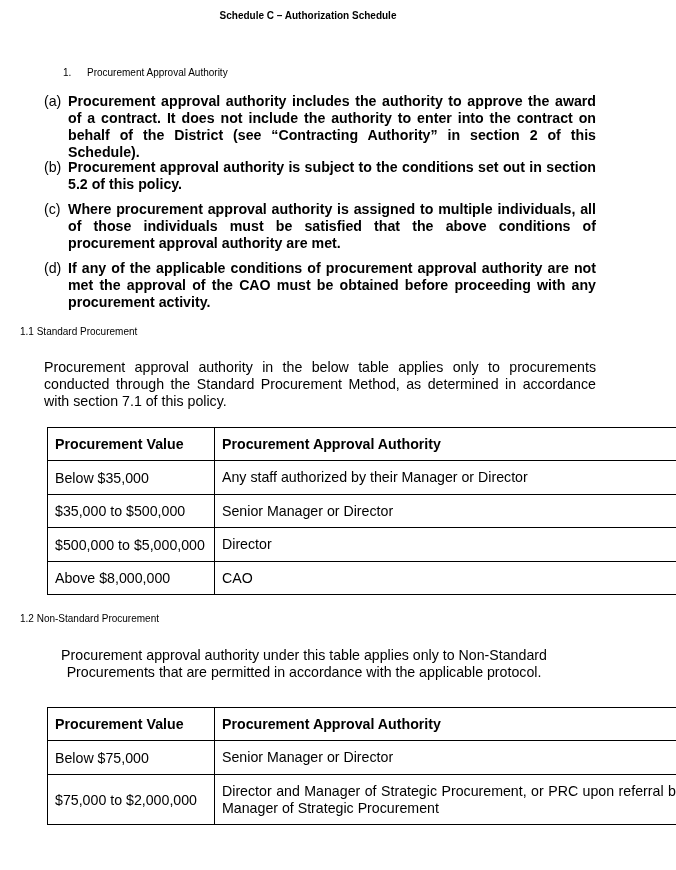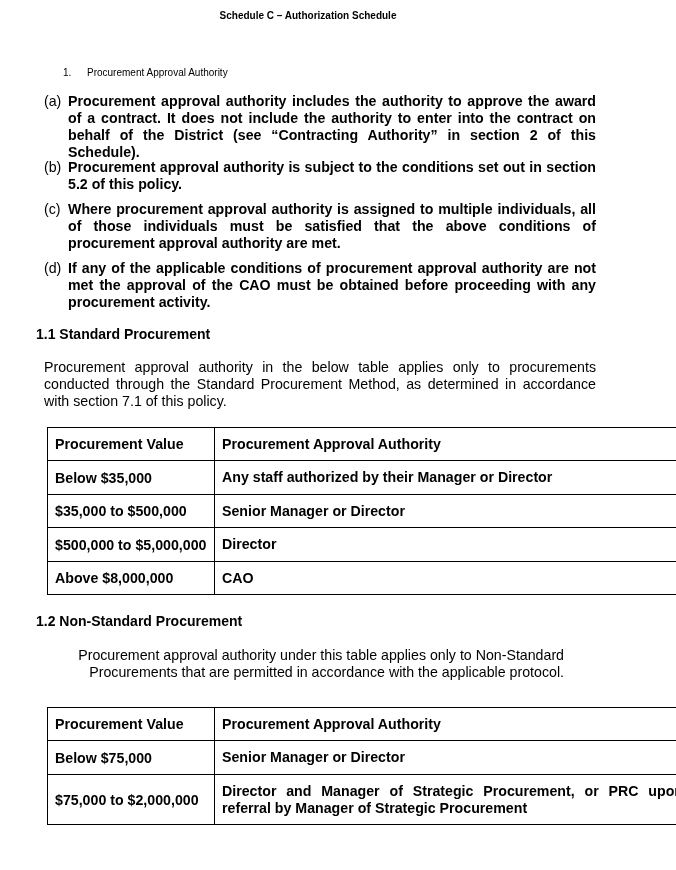--- a/index.html
+++ b/index.html
@@ -10,30 +10,30 @@
   .abs { position: absolute; }
   .title {
     left: 0; width: 616px; top: 10px; text-align: center;
     font-weight: bold; font-size: 10px;
   }
   .h1 { left: 20px; top: 67px; font-weight: normal; font-size: 10px; margin-left: 43px; }
   .h1 .num { display: inline-block; width: 24px; }
   .item { left: 44px; width: 552px; line-height: 17px; text-align: justify; }
   .item .lbl { position: absolute; left: 0; top: 0; }
   .item .txt { display: block; margin-left: 24px; font-weight: bold; }
-  .h2 { left: 36px; font-weight: bold; font-size: 14px; }
+  .h2 { left: 20px; font-weight: normal; font-size: 10px; }
   .para { left: 44px; width: 552px; line-height: 17px; text-align: justify; }
-  .para.left { text-align: right; }
+  .para.left { text-align: center; }
   table.grid {
     position: absolute; left: 47px; width: 644px;
     border-collapse: collapse; font-size: 14.2px;
   }
   table.grid td, table.grid th {
     border: 1px solid #000; padding: 0 7px; text-align: left;
-    vertical-align: middle; font-weight: bold;
+    vertical-align: middle; font-weight: normal;
   }
   table.grid th { font-weight: bold; }
   table.grid .c1 { width: 152px; white-space: nowrap; }
   table.grid td.c2 { text-align: justify; line-height: 17px; }
 </style>
 </head>
 <body>
 
 <div class="abs title">Schedule C – Authorization Schedule</div>
 

